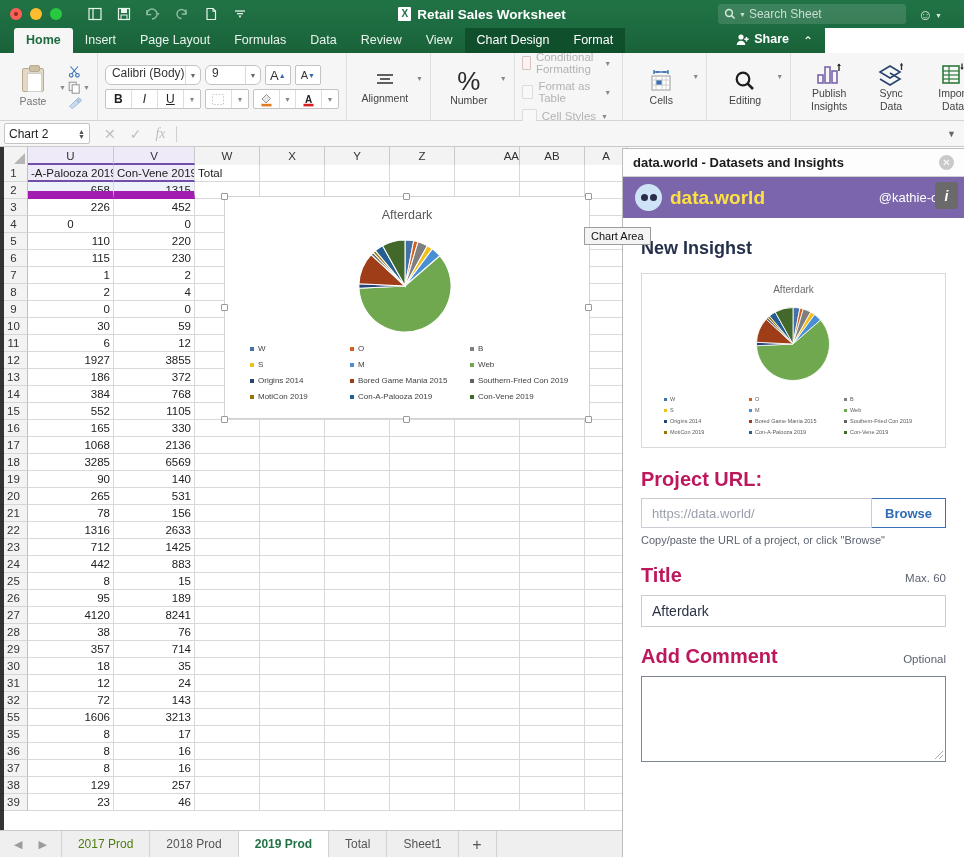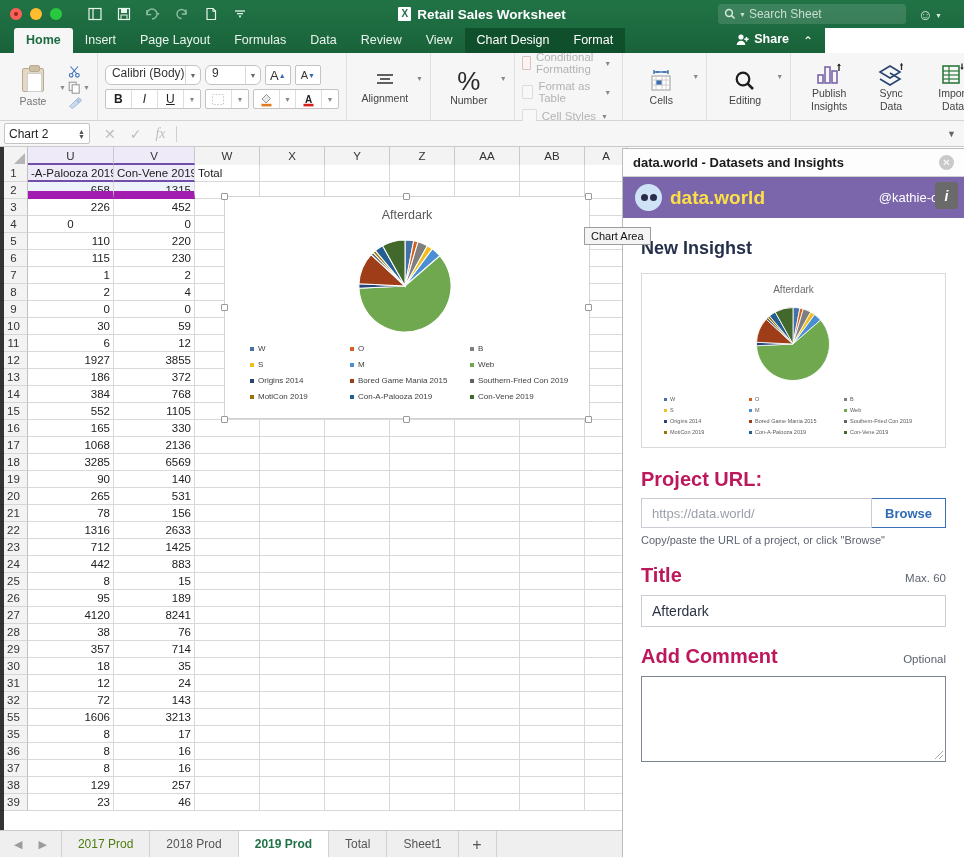--- a/index.html
+++ b/index.html
@@ -119,21 +119,21 @@
   .colhdr{position:absolute;left:0;top:0;height:18px;width:628px;background:#f3f3f3;border-bottom:1px solid #c0c0c0;display:flex;}
   .corner{width:28px;height:18px;border-right:1px solid #c0c0c0;background:#f3f3f3;position:relative;}
   .corner::after{content:"";position:absolute;right:2px;bottom:1px;border-style:solid;border-width:0 0 11px 11px;border-color:transparent transparent #b5b5b5 transparent;}
   .ch{height:18px;line-height:18px;text-align:center;font-size:11.5px;color:#333;border-right:1px solid #c9c9c9;background:#f3f3f3;}
   .rows{position:absolute;left:0;top:18px;width:628px;}
   .row{display:flex;height:17px;}
   .rh{width:28px;text-align:center;font-size:11.5px;line-height:17px;color:#333;background:#f3f3f3;border-right:1px solid #c0c0c0;border-bottom:1px solid #d6d6d6;}
   .cell{height:17px;line-height:17px;font-size:11.5px;border-right:1px solid #d9d9d9;border-bottom:1px solid #d9d9d9;padding:0 3px;overflow:hidden;white-space:nowrap;}
   .cell.num{text-align:right;}
   .cU{width:86px;} .cV{width:81px;} .cW{width:65px;} .cX{width:65px;}
-  .cY{width:65px;} .cZ{width:65px;} .cAA{width:65px;} .cAB{width:65px;} .cAC{width:43px;}
+  .cY{width:65px;} .cZ{width:65px;} .cAA{width:65px;text-align:right;} .cAB{width:65px;} .cAC{width:43px;}
   .hdrcell{color:#1b1b1b;}
   .selhdr{background:#efeaf7;border-bottom:2px solid #6f4fa8;}
   .selrow .cell.sel{background:#eef3fb;}
   .selbot{border-bottom:8px solid #a21caf;}
 
   
   .chartobj{position:absolute;left:224px;top:196px;width:366px;height:223px;background:#fff;border:1px solid #d3d3d3;}
   .charttitle{text-align:center;font-size:12.5px;color:#595959;margin-top:11px;font-family:"Liberation Sans",sans-serif;}
   .pie{position:absolute;left:357px;top:238px;width:96px;height:96px;}
   .legend{position:absolute;left:250px;top:344px;width:340px;display:grid;grid-template-columns:100px 120px 120px;row-gap:7px;font-size:8px;color:#404040;}

